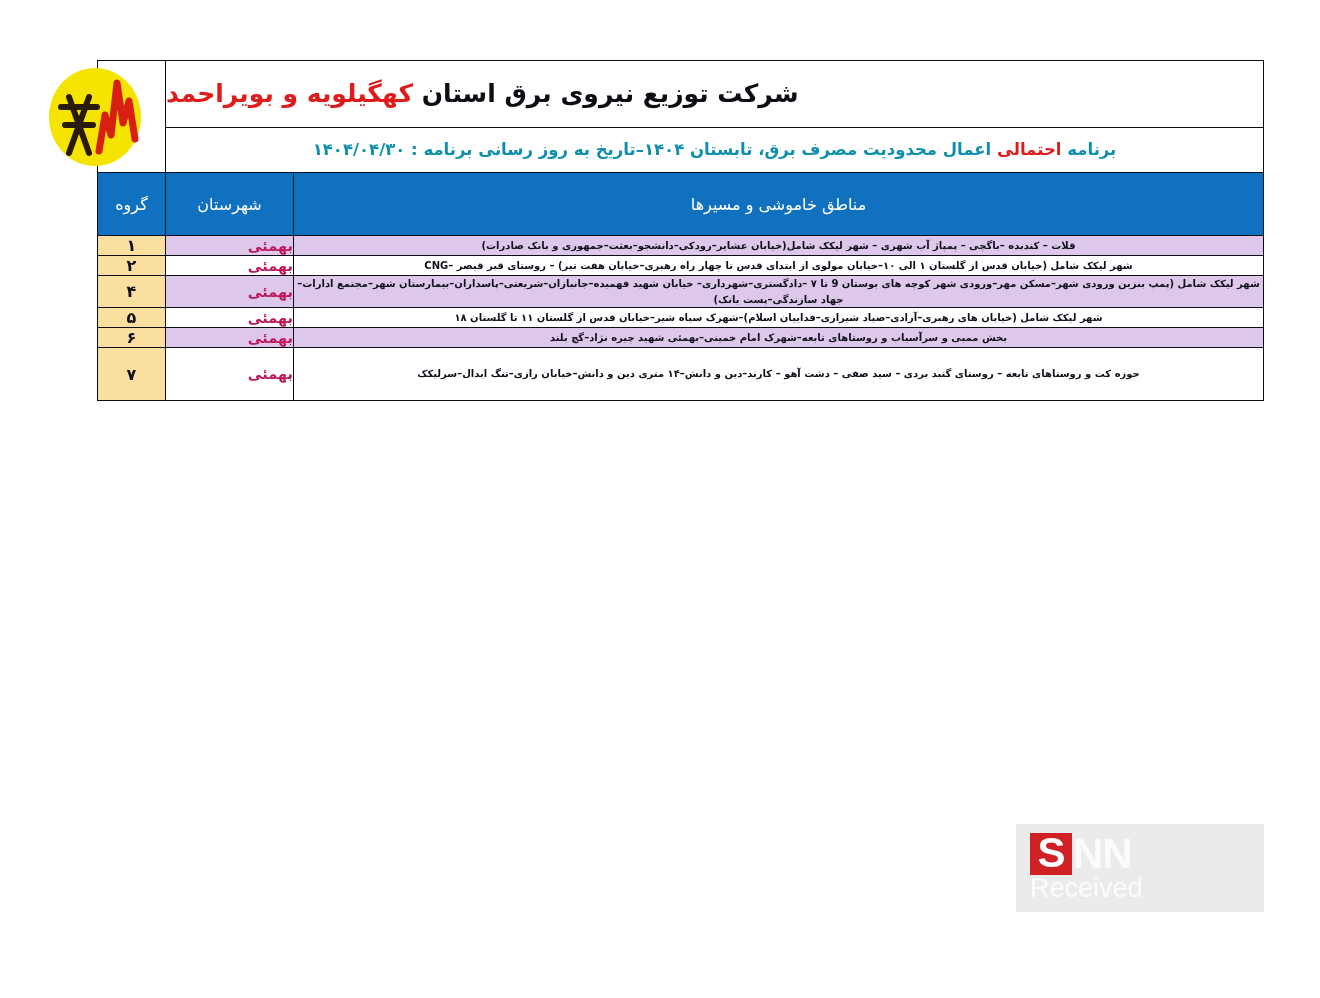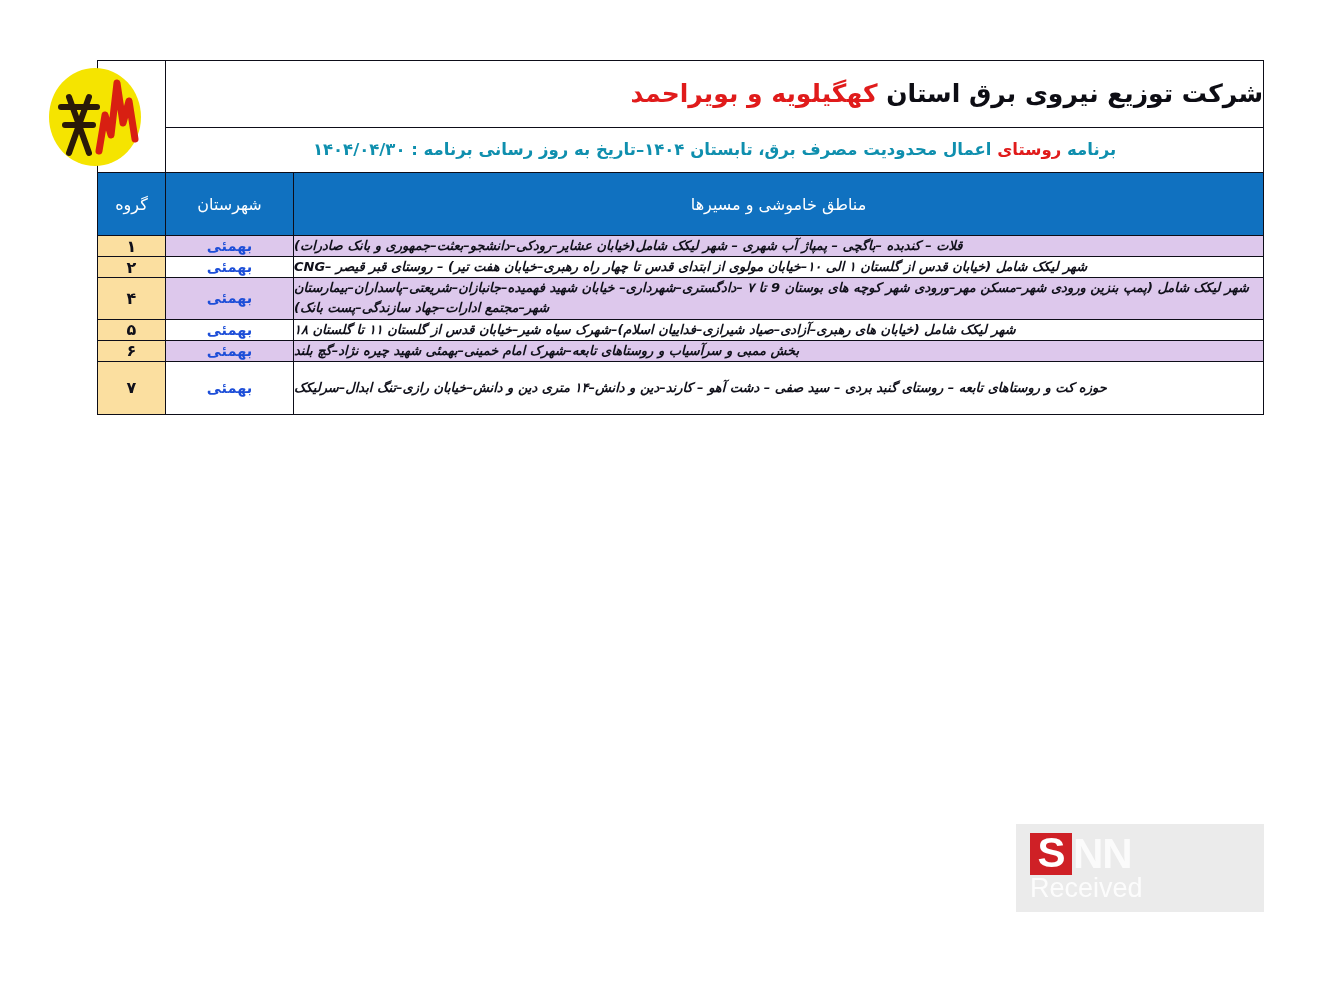--- a/index.html
+++ b/index.html
@@ -36,21 +36,21 @@
   }
   #outage-table td, #outage-table th {
     border: 1.6px solid #0d0d18;
     padding: 0;
     vertical-align: middle;
   }
 
   
   .masthead-title-cell {
     height: 66px;
-    text-align: right;
+    text-align: left;
     background: #ffffff;
     padding: 0 10px;
   }
   .masthead-title {
     font-size: 25px;
     font-weight: bold;
     color: #0d0d14;
     letter-spacing: 0px;
     line-height: 1.15;
     white-space: nowrap;
@@ -95,34 +95,32 @@
     text-align: center;
     height: 62px;
     white-space: nowrap;
   }
   .col-head.routes  { }
   .col-head.county  { width: 128px; }
   .col-head.group   { width: 68px; }
 
   
   .cell-routes {
-    font-size: 13px;
+    font-size: 10px;
     font-weight: bold;
     color: #10101a;
-    text-align: left;
+    text-align: center;
     line-height: 1.55;
     padding: 5px 9px;
-    font-style: italic;
   }
   .cell-county {
     width: 128px;
     font-size: 14.5px;
     font-weight: bold;
-    color: #1d4ed8;
-    text-align: center;
+    color: #be185d;
   }
   .cell-group {
     width: 68px;
     font-size: 16px;
     font-weight: bold;
     color: #10101a;
     text-align: center;
     background: #fbdfa0;
   }
   tr.band-shade .cell-routes,
@@ -223,21 +221,21 @@
               </g>
 
               <path d="M74 86 L80 50 L86 70 L92 18 L98 58 L104 36 L110 74" fill="none" stroke="#d81f12" stroke-width="7" stroke-linejoin="round" stroke-linecap="round"></path>
             </svg>
           </div>
         </td>
       </tr>
 
       <tr>
         <td class="masthead-sub-cell" colspan="2">
-          <div class="masthead-sub"><span>برنامه </span><span class="hl-red">روستای</span><span> اعمال محدودیت مصرف برق، تابستان ۱۴۰۴–تاریخ به روز رسانی برنامه : ۱۴۰۴/۰۴/۳۰</span></div>
+          <div class="masthead-sub"><span>برنامه </span><span class="hl-red">احتمالی</span><span> اعمال محدودیت مصرف برق، تابستان ۱۴۰۴–تاریخ به روز رسانی برنامه : ۱۴۰۴/۰۴/۳۰</span></div>
         </td>
       </tr>
 
       <tr>
         <th class="col-head routes">مناطق خاموشی و مسیرها</th>
         <th class="col-head county">شهرستان</th>
         <th class="col-head group">گروه</th>
       </tr>
 
       <tr class="band-shade">

